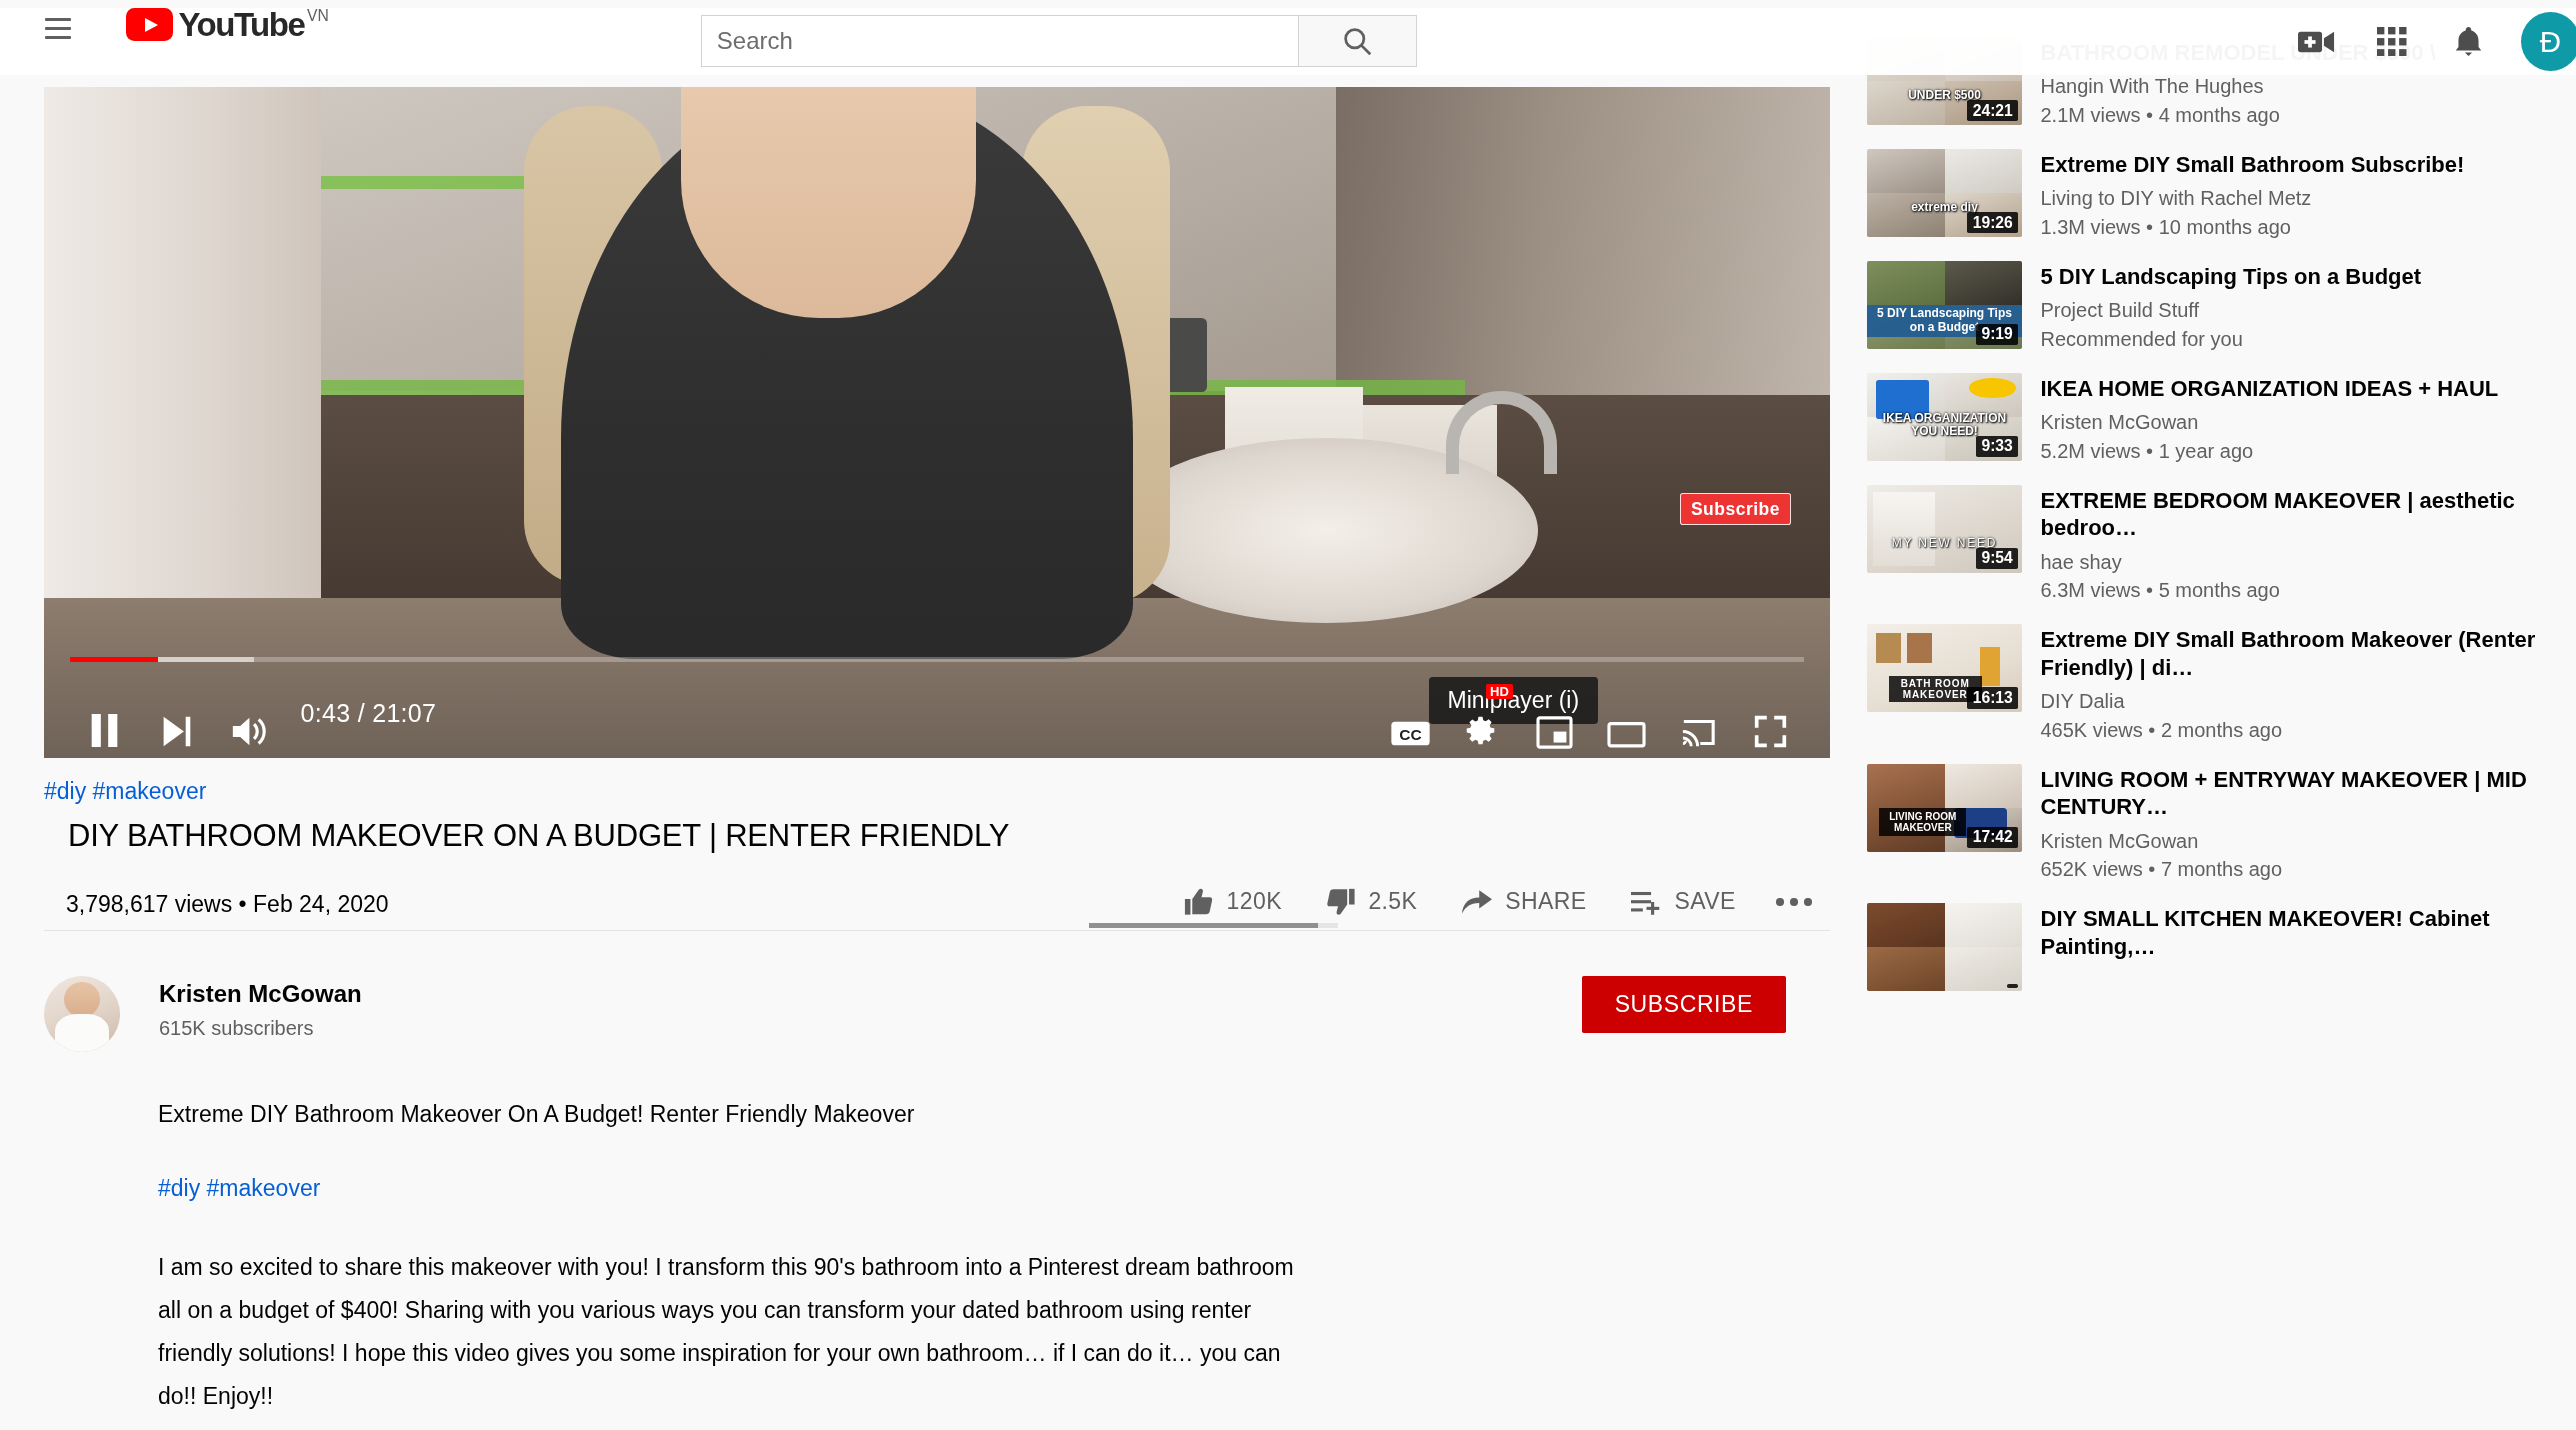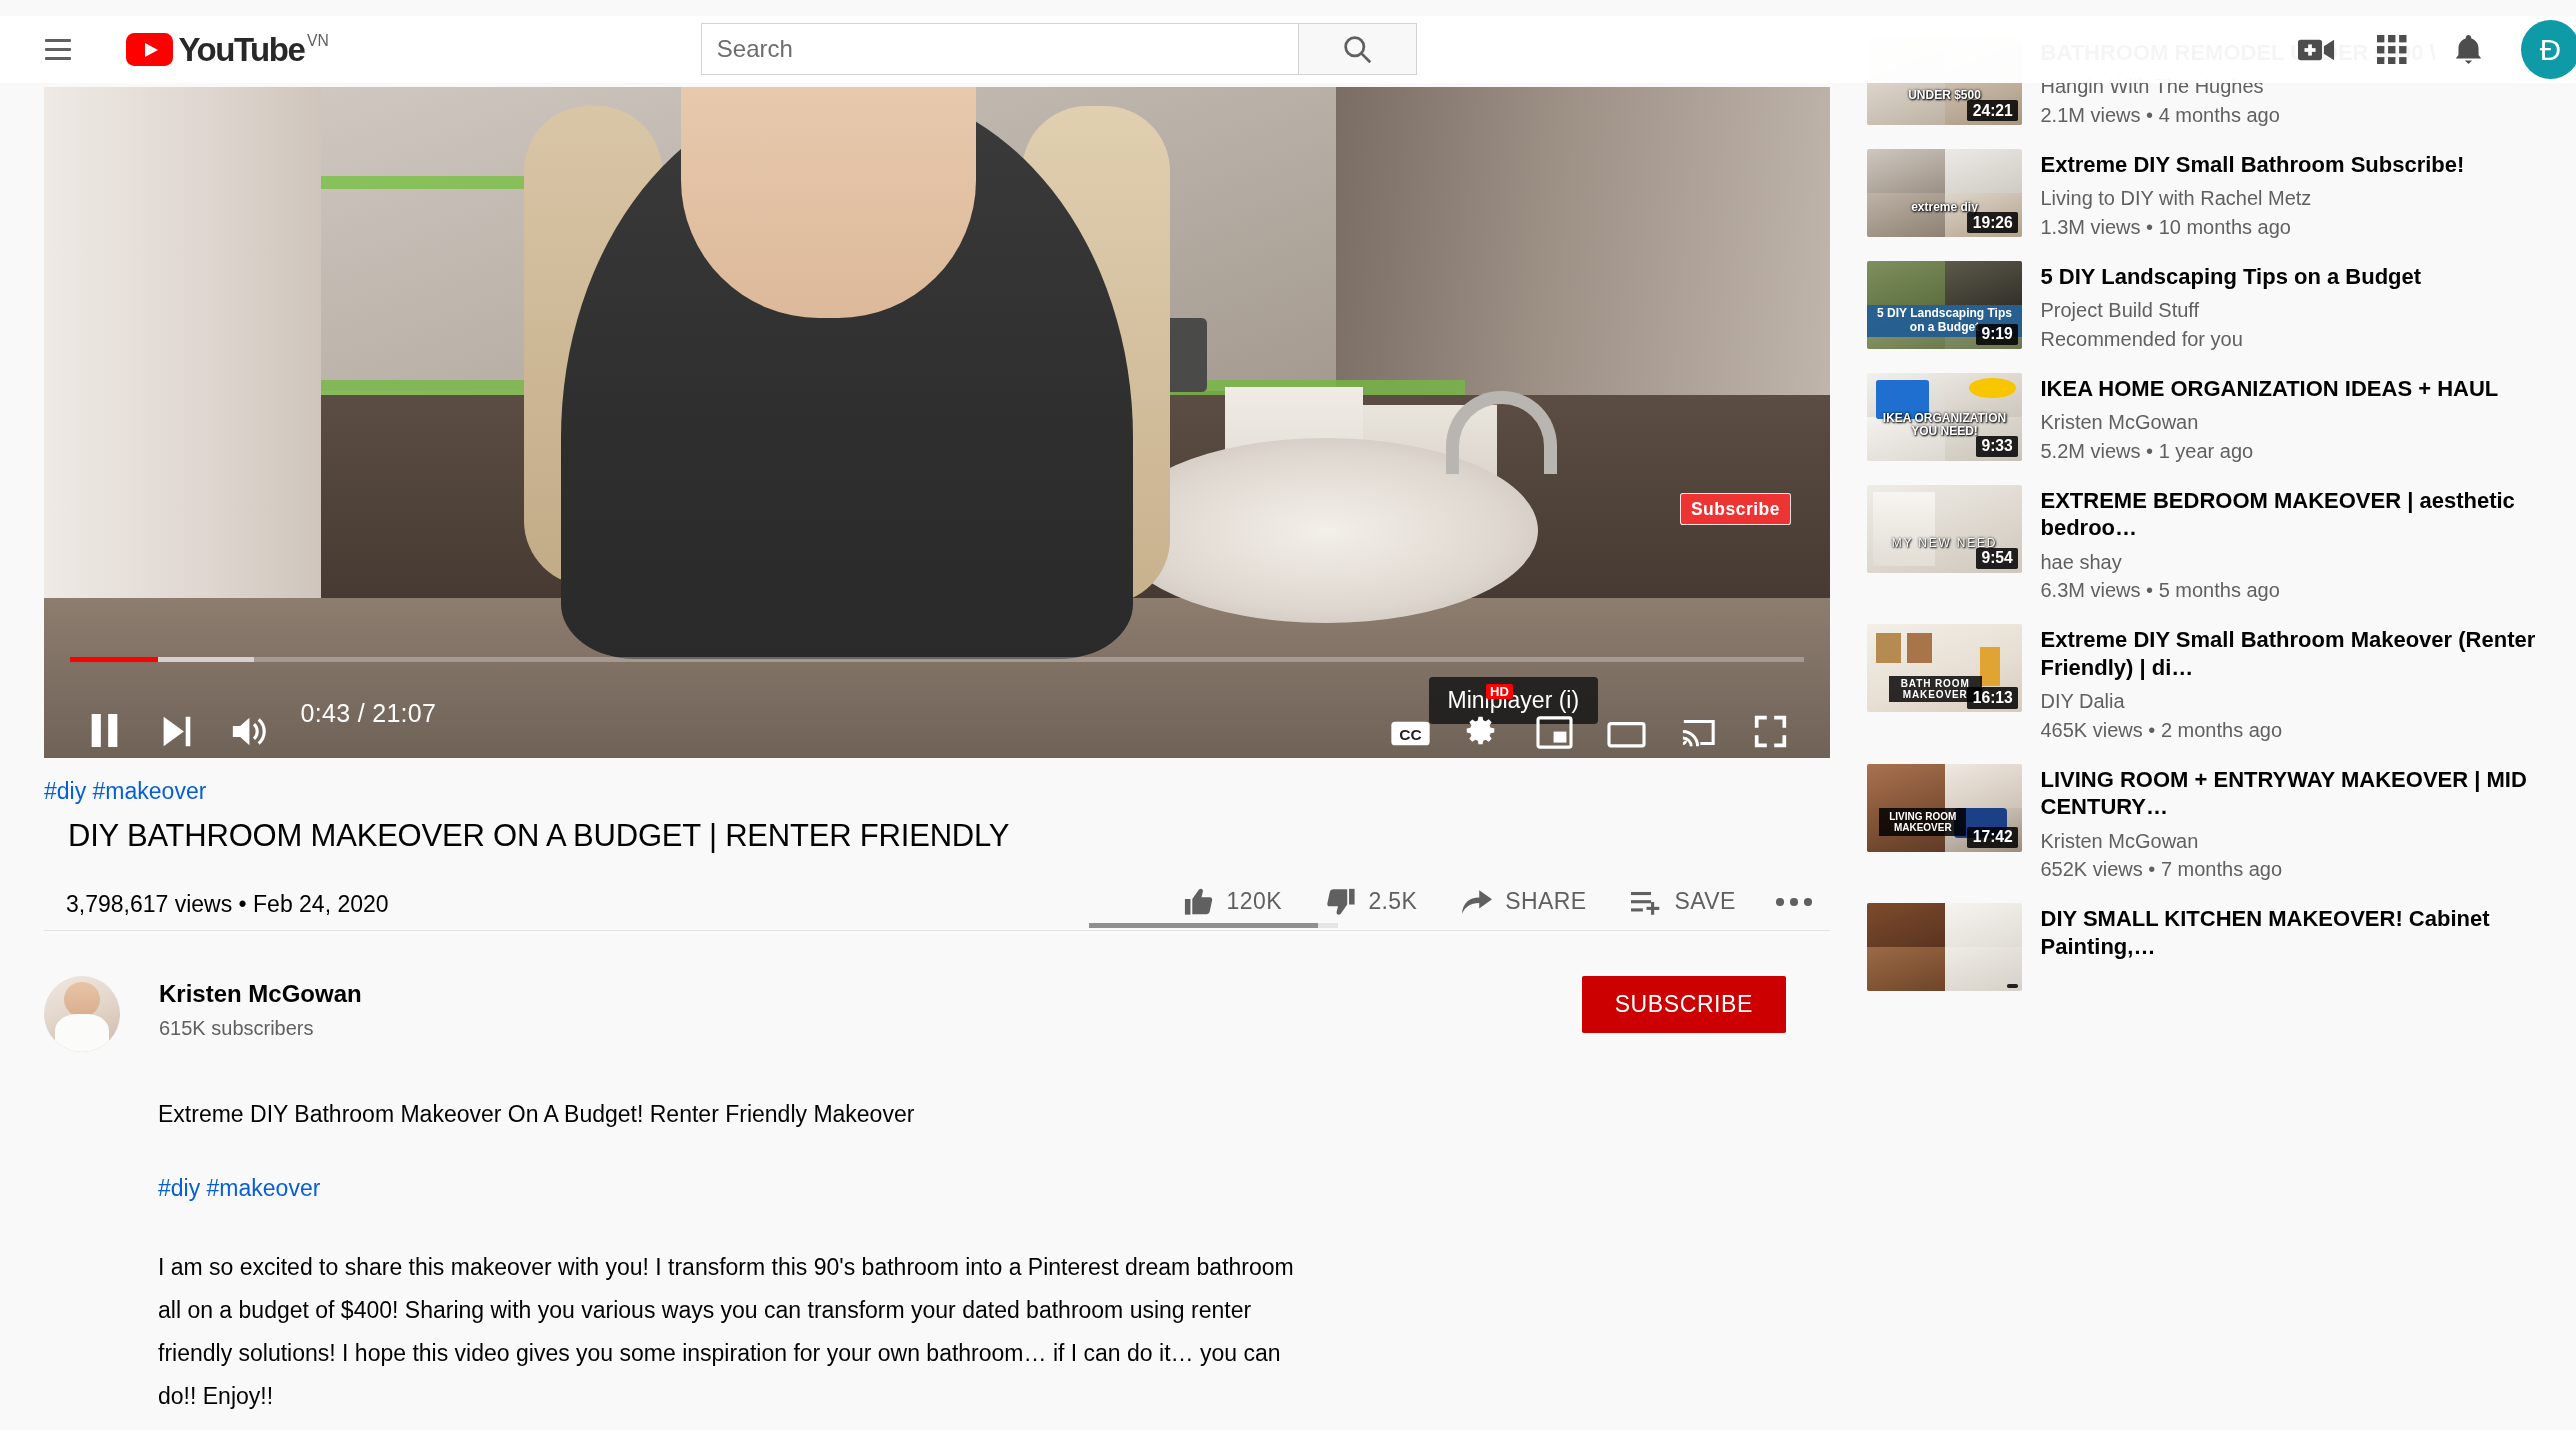--- a/index.html
+++ b/index.html
@@ -5,25 +5,25 @@
   * { box-sizing: border-box; margin: 0; padding: 0; }
   html, body {
     width: 2576px; height: 1430px;
     background: #f9f9f9;
     font-family: "Liberation Sans", sans-serif;
     overflow: hidden;
   }
 
   
   .masthead {
-    position: absolute; top: 16px; left: 0;
+    position: absolute; top: 8px; left: 0;
     width: 2576px; height: 67px;
     background: rgba(255,255,255,0.96);
     z-index: 50;
-    display: flex; align-items: center;
+    display: flex; 
   }
   .hamburger {
     width: 41px; height: 41px; margin-left: 37px;
     display: flex; flex-direction: column; justify-content: center;
     align-items: center; gap: 6.5px; cursor: pointer;
   }
   .hamburger span { display: block; width: 26px; height: 2.8px; background: #606060; border-radius: 0.9px; }
 
   .logo-wrap {
     display: flex; align-items: flex-start; margin-left: 48px; cursor: pointer;

